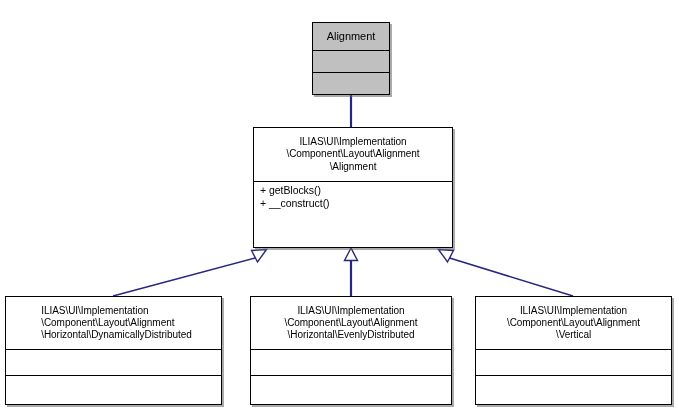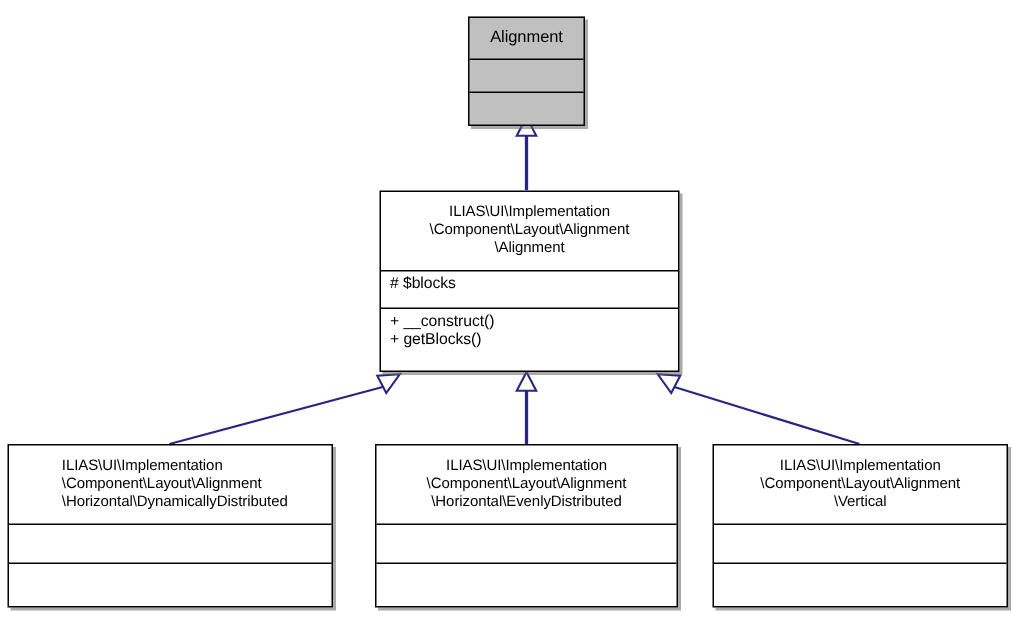--- a/index.html
+++ b/index.html
@@ -94,40 +94,37 @@
       <line x1="351" y1="296" x2="351" y2="260" stroke="#27277f" stroke-width="2.2"></line>
       <polygon points="351,248 344.5,260.5 357.5,260.5" fill="#ffffff" stroke="#27277f" stroke-width="1.4"></polygon>
     </g>
 
     <g>
       <line x1="573" y1="296" x2="448" y2="257.5" stroke="#27277f" stroke-width="1.5"></line>
       <polygon points="438.5,249.5 453.5,250.5 447.5,262" fill="#ffffff" stroke="#27277f" stroke-width="1.4"></polygon>
     </g>
   </svg>
 
-  <div class="uml-class is-abstract-root" style="left:312px; top:11px; width:78px; height:73px;">
+  <div class="uml-class is-abstract-root" style="left:312px; top:22px; width:78px; height:73px;">
     <div class="compartment title" style="height:28px;">
       <div class="class-title root-title">Alignment</div>
     </div>
     <div class="compartment members" style="height:22px;"></div>
     <div class="compartment members" style="height:23px;"></div>
   </div>
 
   <div class="uml-class" style="left:253px; top:127px; width:200px; height:121px;">
     <div class="compartment title" style="height:53px;">
       <div class="class-title">ILIAS\UI\Implementation
 \Component\Layout\Alignment
 \Alignment</div>
     </div>
-    <div class="compartment members" style="height:25px;">
-      <div class="member-line"># $blocks</div>
-    </div>
     <div class="compartment members" style="height:43px;">
+      <div class="member-line">+ getBlocks()</div>
       <div class="member-line">+ __construct()</div>
-      <div class="member-line">+ getBlocks()</div>
     </div>
   </div>
 
   <div class="uml-class" style="left:5px; top:296px; width:217px; height:109px;">
     <div class="compartment title" style="height:53px;">
       <div class="class-title" style="text-align:left; padding-left:6px;">ILIAS\UI\Implementation
 \Component\Layout\Alignment
 \Horizontal\DynamicallyDistributed</div>
     </div>
     <div class="compartment members" style="height:27px;"></div>

